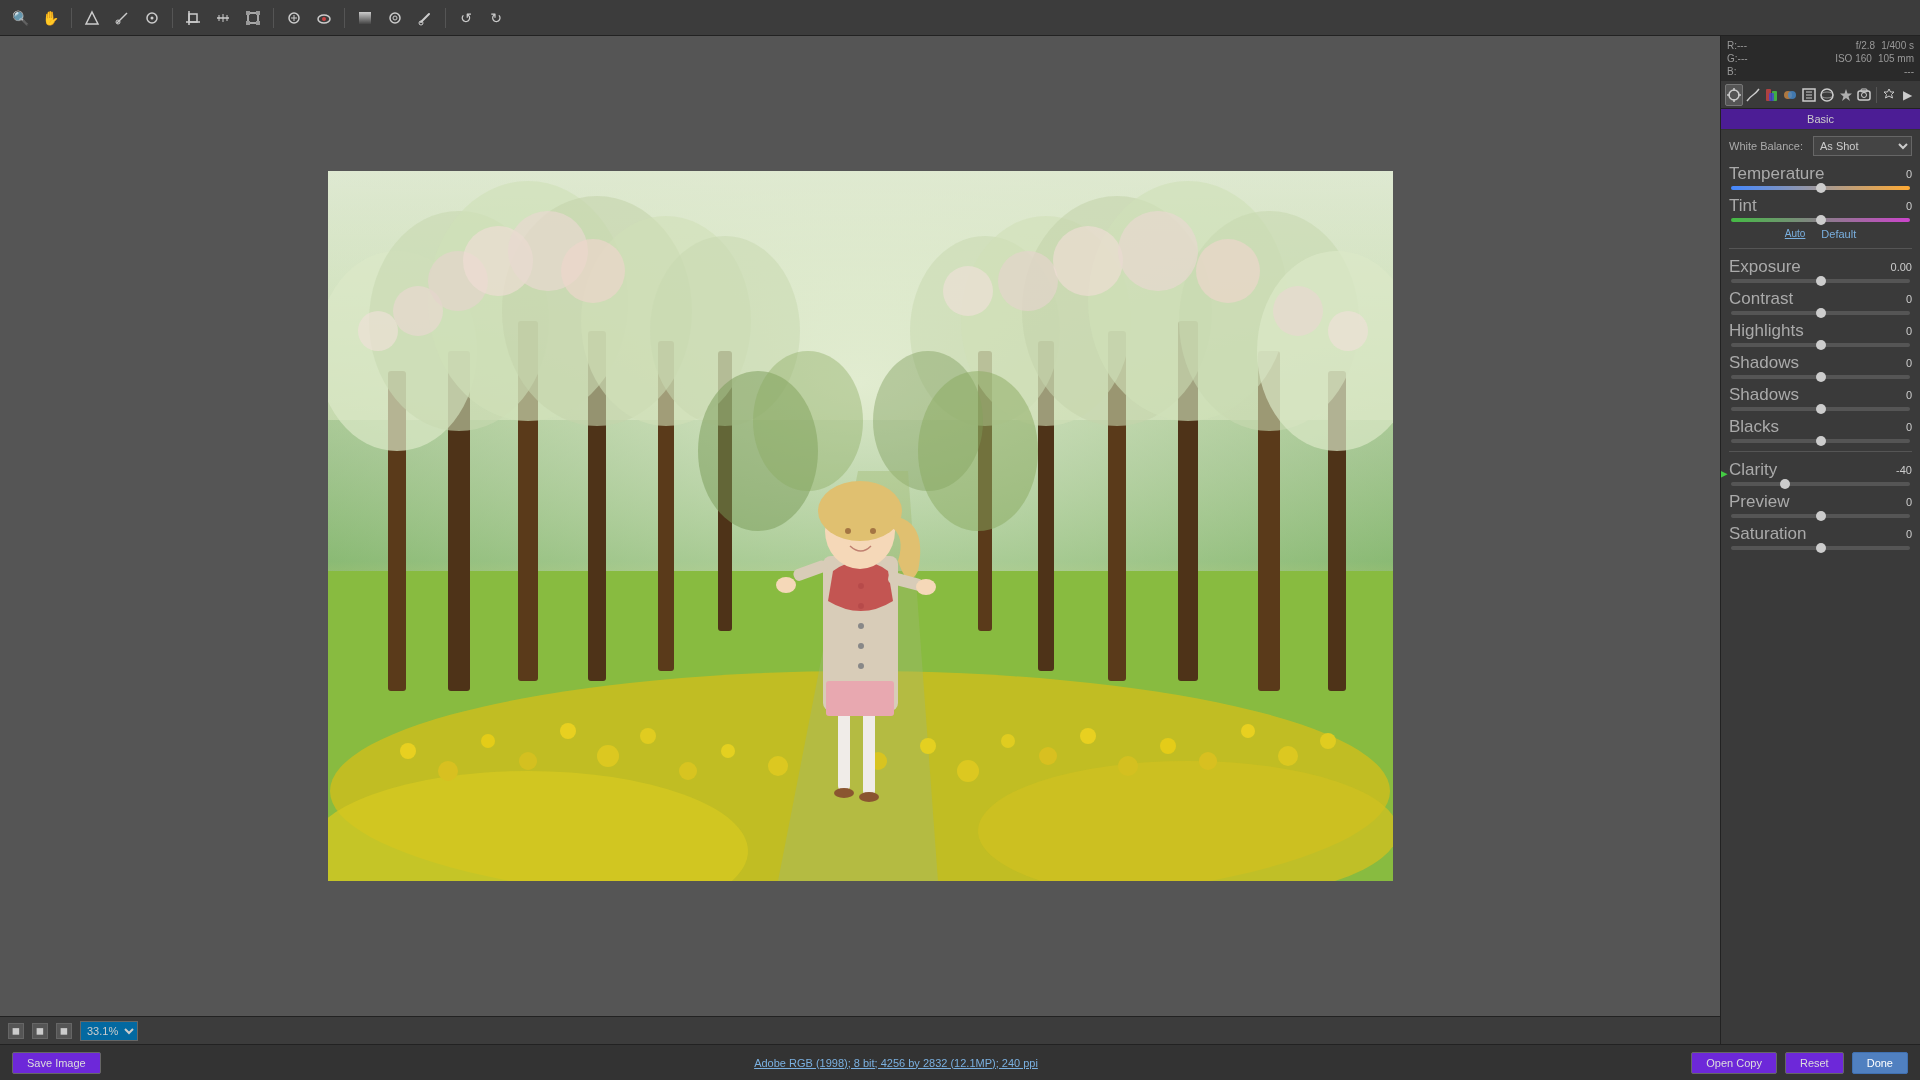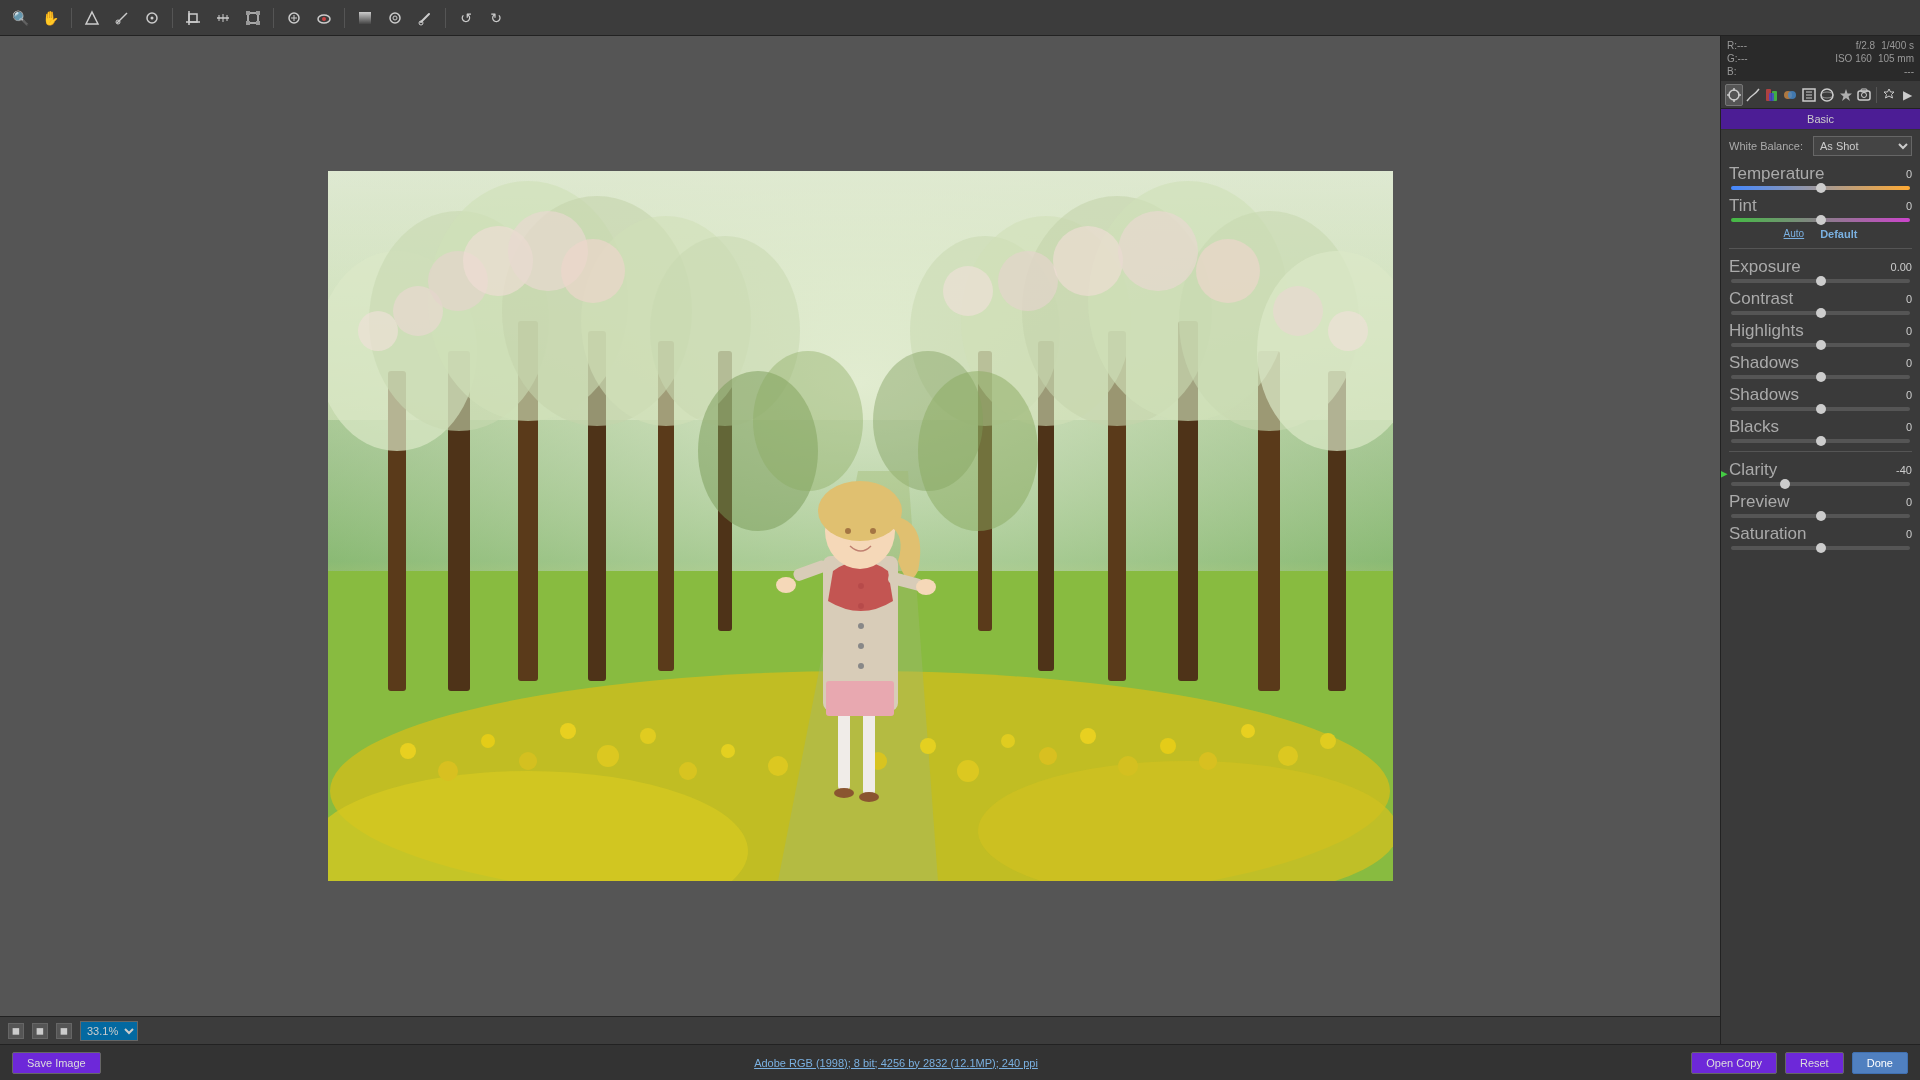--- a/index.html
+++ b/index.html
@@ -352,21 +352,20 @@
       color: #7ab0e0;
       text-decoration: underline;
       cursor: pointer;
       font-size: 10px;
     }
     .default-link {
       color: #7ab0e0;
       text-decoration: none;
       cursor: pointer;
       font-size: 11px;
-      font-weight: bold;
     }
 
     
     .panel-divider {
       height: 1px;
       background: #555;
       margin: 8px 0;
     }
   </style>
 </head>

